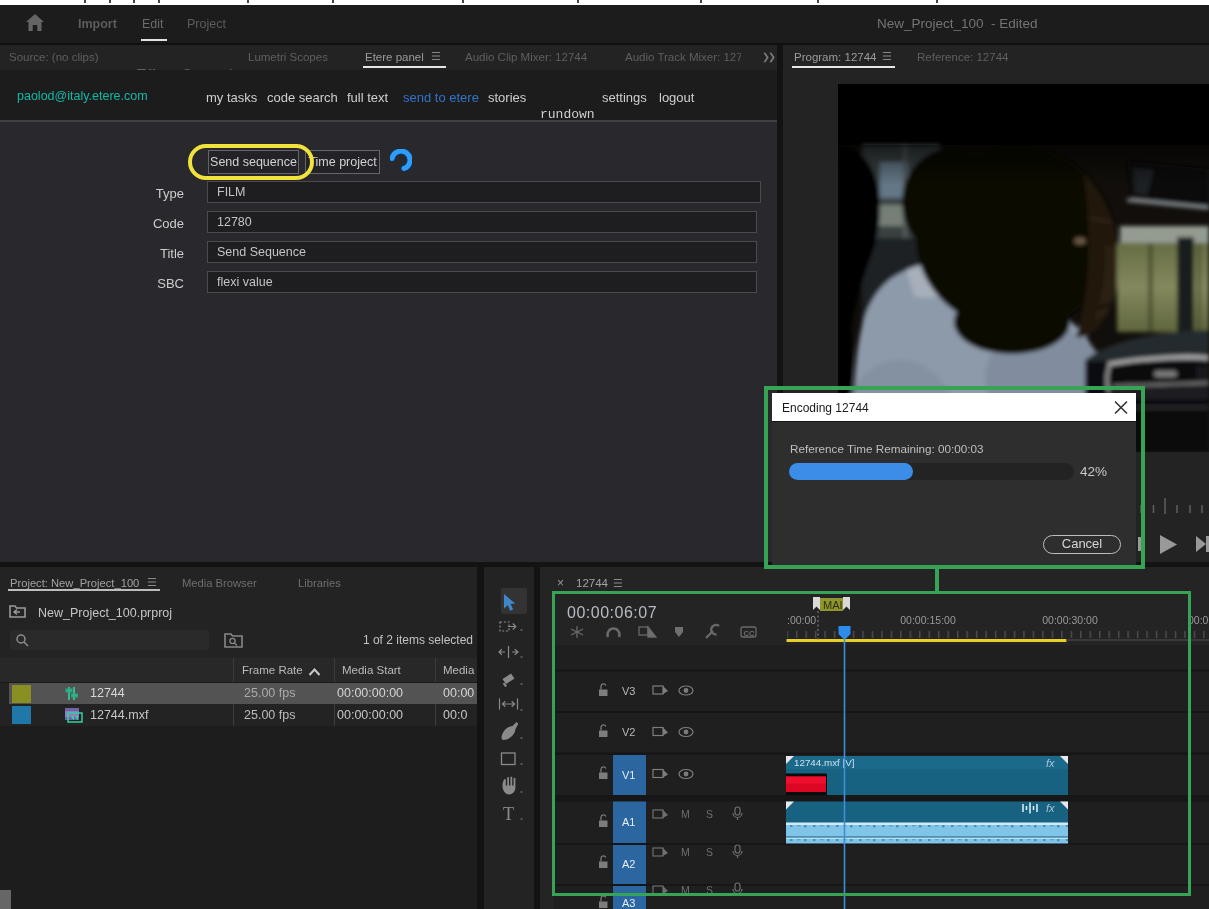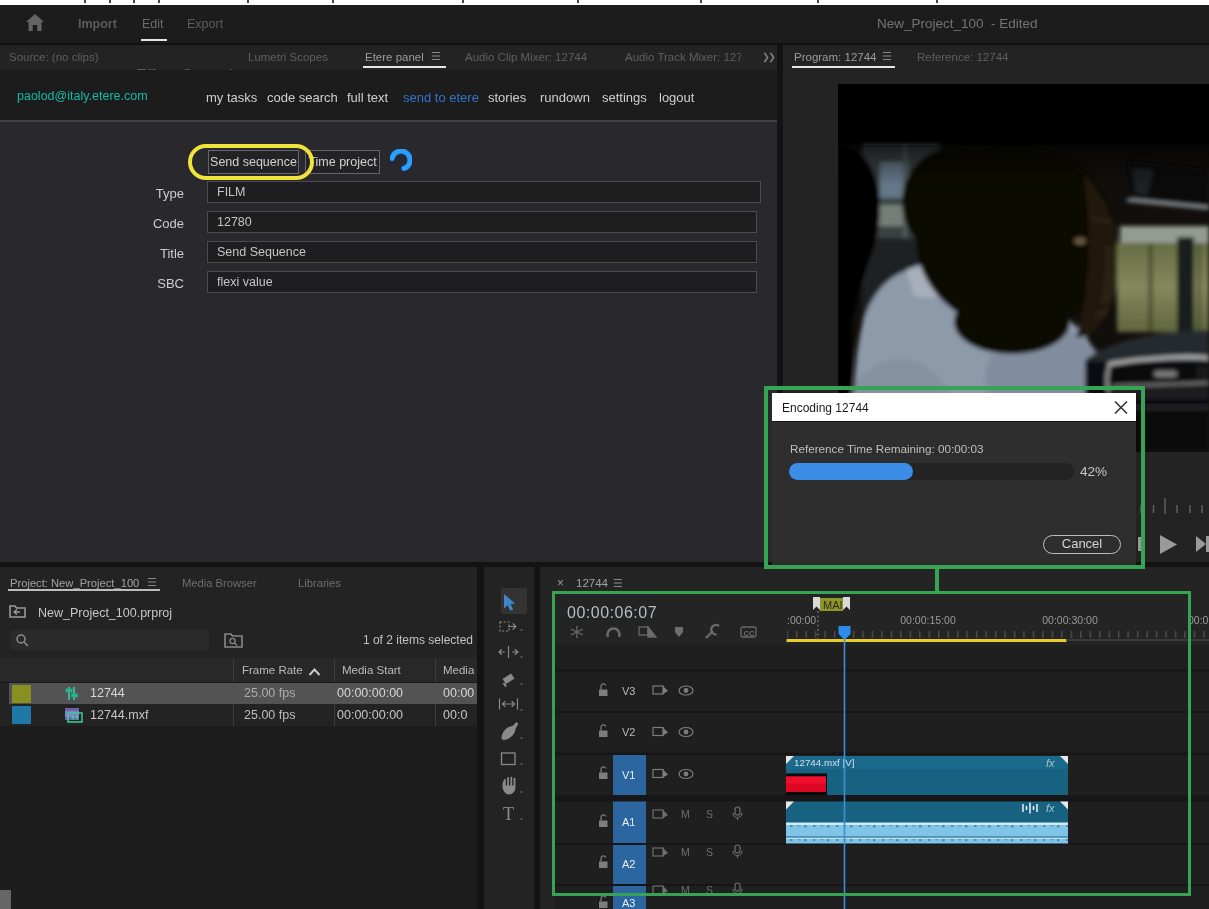--- a/index.html
+++ b/index.html
@@ -23,21 +23,21 @@
 <div class="ab" style="left:700px;top:0;width:2px;height:3px;background:#444;"></div>
 <div class="ab" style="left:817px;top:0;width:2px;height:3px;background:#444;"></div>
 <div class="ab" style="left:936px;top:0;width:2px;height:3px;background:#444;"></div>
 
 <div class="ab" style="left:0;top:5px;width:1209px;height:38px;background:#1c1c1c;"></div>
 <svg class="ab" style="left:25px;top:13px;" width="20" height="19" viewBox="0 0 20 19">
   <path d="M10 1 L19 9 L16.5 9 L16.5 18 L12.3 18 L12.3 12 L7.7 12 L7.7 18 L3.5 18 L3.5 9 L1 9 Z" fill="#646464"></path>
 </svg>
 <div class="tx" style="left:78px;top:17px;font-size:12.5px;color:#5c5c5c;font-weight:bold;">Import</div>
 <div class="tx" style="left:142px;top:17px;font-size:12.5px;color:#6b6b6b;">Edit</div>
-<div class="tx" style="left:187px;top:17px;font-size:12.5px;color:#5c5c5c;">Export</div>
+<div class="tx" style="left:187px;top:17px;font-size:12.5px;color:#5c5c5c;">Project</div>
 <div class="ab" style="left:141px;top:38.5px;width:26px;height:2.5px;background:#e2e2e2;"></div>
 <div class="tx" style="left:877px;top:16px;font-size:13.5px;color:#747474;">New_Project_100&nbsp; - Edited</div>
 <div class="ab" style="left:0;top:43px;width:1209px;height:2px;background:#101010;"></div>
 
 <div class="ab" style="left:0;top:45px;width:777px;height:25px;background:#232323;"></div>
 <div class="ab" style="left:783px;top:45px;width:426px;height:25px;background:#232323;"></div>
 <div class="tx" style="left:9px;top:51px;font-size:11.5px;color:#5f5f5f;">Source: (no clips)</div>
 <div class="tx" style="left:136px;top:51px;font-size:16px;color:#5f5f5f;margin-top:16px;">Effect Controls</div>
 <div class="tx" style="left:248px;top:51px;font-size:11.5px;color:#5f5f5f;">Lumetri Scopes</div>
 <div class="tx" style="left:365px;top:51px;font-size:11.5px;color:#9b9b9b;">Etere panel</div>
@@ -54,21 +54,21 @@
 <div class="tx" style="left:917px;top:51px;font-size:11.5px;color:#5f5f5f;">Reference: 12744</div>
 
 <div class="ab" style="left:0;top:70px;width:777px;height:51px;background:#1c1c1d;"></div>
 <div class="ab" style="left:0;top:121px;width:777px;height:441px;background:#28282d;"></div>
 <div class="tx" style="left:17px;top:89px;font-size:12.5px;color:#14b8a6;">paolod@italy.etere.com</div>
 <div class="tx" style="left:206px;top:90px;font-size:13px;color:#cfcfcf;">my tasks</div>
 <div class="tx" style="left:267px;top:90px;font-size:13px;color:#cfcfcf;">code search</div>
 <div class="tx" style="left:347px;top:90px;font-size:13px;color:#cfcfcf;">full text</div>
 <div class="tx" style="left:403px;top:90px;font-size:13px;color:#3273c8;">send to etere</div>
 <div class="tx" style="left:488px;top:90px;font-size:13px;color:#cfcfcf;">stories</div>
-<div class="tx" style="left:540px;top:90px;font-size:13px;color:#cfcfcf;">rundown</div>
+<div class="tx" style="left:540px;top:107px;font-size:13px;color:#cfcfcf;font-family:Liberation Mono, monospace;">rundown</div>
 <div class="tx" style="left:602px;top:90px;font-size:13px;color:#cfcfcf;">settings</div>
 <div class="tx" style="left:659px;top:90px;font-size:13px;color:#cfcfcf;">logout</div>
 <div class="ab" style="left:0;top:120px;width:777px;height:1.5px;background:#404045;"></div>
 
 <div class="ab" style="left:208px;top:150px;width:89px;height:22px;background:#232327;border:1px solid #65656c;color:#d2d2d2;font-size:12.5px;text-align:center;line-height:22px;">Send sequence</div>
 <div class="ab" style="left:305px;top:150px;width:73px;height:22px;background:#232327;border:1px solid #65656c;color:#d2d2d2;font-size:12.5px;text-align:center;line-height:22px;">Time project</div>
 <svg class="ab" style="left:390px;top:149px;" width="22" height="22" viewBox="0 0 22 22">
   <g transform="rotate(-80 11 11)">
       <path d="M 11 2 A 9 9 0 1 1 3.2 15.5" fill="none" stroke="#083a78" stroke-width="7" stroke-linecap="round"></path>
   <path d="M 11 2 A 9 9 0 1 1 3.2 15.5" fill="none" stroke="#2f9df5" stroke-width="5" stroke-linecap="round"></path>

